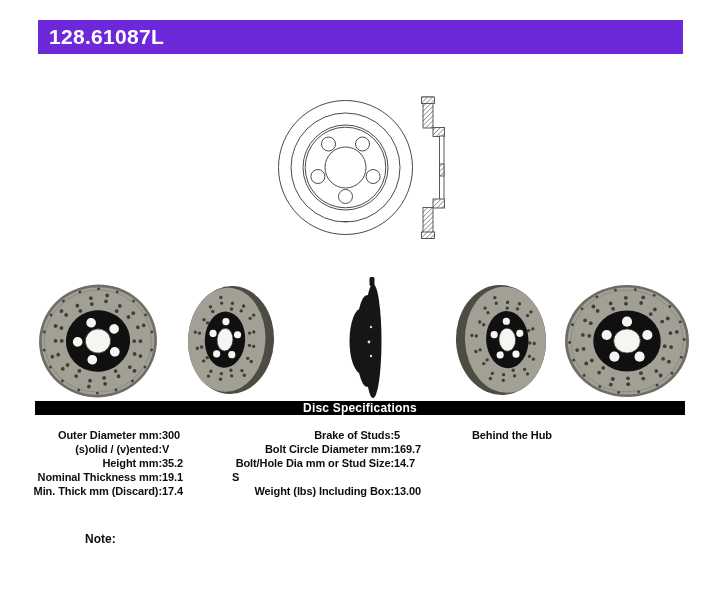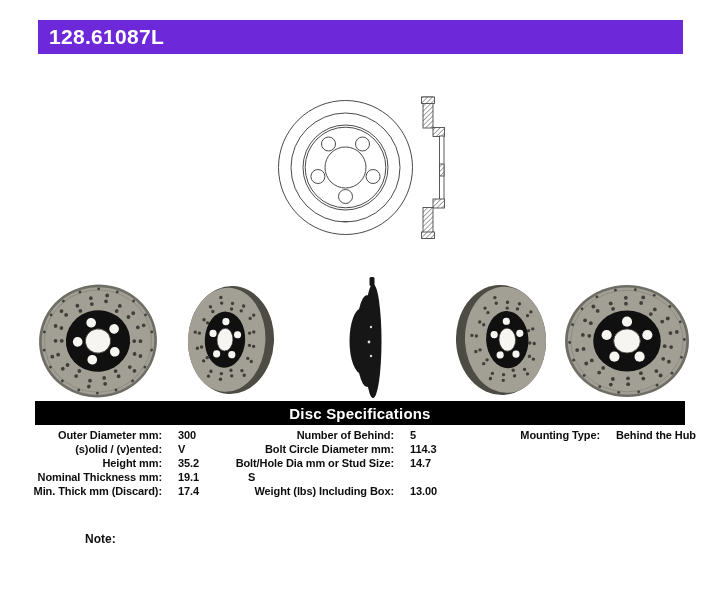--- a/index.html
+++ b/index.html
@@ -5,31 +5,31 @@
   html,body{margin:0;padding:0;background:#fff;}
   .page{position:relative;width:720px;height:590px;background:#ffffff;overflow:hidden;
         font-family:"Liberation Sans",sans-serif;color:#0d0d0d;}
   .header-bar{position:absolute;left:38px;top:20px;width:645px;height:34px;background:#6d28d9;
         color:#fff;display:flex;align-items:center;justify-content:space-between;
         padding:0 11px;box-sizing:border-box;font-weight:bold;}
   .part-number{font-size:21px;letter-spacing:.3px;}
   .product-name{font-size:20px;letter-spacing:.2px;}
   .drawing-svg{position:absolute;left:262px;top:85px;width:206px;height:162px;}
   .photos-svg{position:absolute;left:0;top:268px;width:720px;height:140px;}
-  .spec-bar{position:absolute;left:35px;top:401px;width:650px;height:24px;background:#000;
+  .spec-bar{position:absolute;left:35px;top:401px;width:650px;height:14px;background:#000;
         color:#fff;display:flex;align-items:center;justify-content:center;
-        font-weight:bold;font-size:15px;letter-spacing:.2px;}
+        font-weight:bold;font-size:12px;letter-spacing:.2px;}
   .spec-col{position:absolute;top:428px;font-size:11px;font-weight:bold;letter-spacing:-.1px;}
   .spec-col-left{left:0;}
   .spec-col-middle{left:232px;}
   .spec-col-right{left:472px;}
   .spec-row{display:flex;line-height:14px;white-space:nowrap;}
   .spec-label{width:162px;text-align:right;}
   .spec-col-right .spec-label{width:128px;}
-  .spec-value{margin-left:16px;text-align:center;}
+  .spec-value{margin-left:0;text-align:center;}
   .note{position:absolute;left:85px;top:532px;font-size:12px;font-weight:bold;}
 </style>
 </head>
 <body>
 
 <div class="page">
 
   <div class="header-bar">
     <span class="part-number">128.61087L</span>
   </div>
@@ -321,41 +321,40 @@
         <span class="spec-label">Nominal Thickness mm:</span>
         <span class="spec-value">19.1</span>
       </div>
       <div class="spec-row">
         <span class="spec-label">Min. Thick mm (Discard):</span>
         <span class="spec-value">17.4</span>
       </div>
     </div>
   <div class="spec-col spec-col-middle" id="spec-col-middle">
       <div class="spec-row">
-        <span class="spec-label">Number of Behind:</span>
+        <span class="spec-label">Brake of Studs:</span>
         <span class="spec-value">5</span>
       </div>
       <div class="spec-row">
         <span class="spec-label">Bolt Circle Diameter mm:</span>
-        <span class="spec-value">114.3</span>
+        <span class="spec-value">169.7</span>
       </div>
       <div class="spec-row">
         <span class="spec-label">Bolt/Hole Dia mm or Stud Size:</span>
         <span class="spec-value">14.7</span>
       </div>
       <div class="spec-row">
         <span class="spec-value">S</span>
       </div>
       <div class="spec-row">
         <span class="spec-label">Weight (lbs) Including Box:</span>
         <span class="spec-value">13.00</span>
       </div>
     </div>
   <div class="spec-col spec-col-right" id="spec-col-right">
       <div class="spec-row">
-        <span class="spec-label">Mounting Type:</span>
         <span class="spec-value">Behind the Hub</span>
       </div>
     </div>
 
   <div class="note">Note:</div>
 
 </div>
 
 </body></html>

